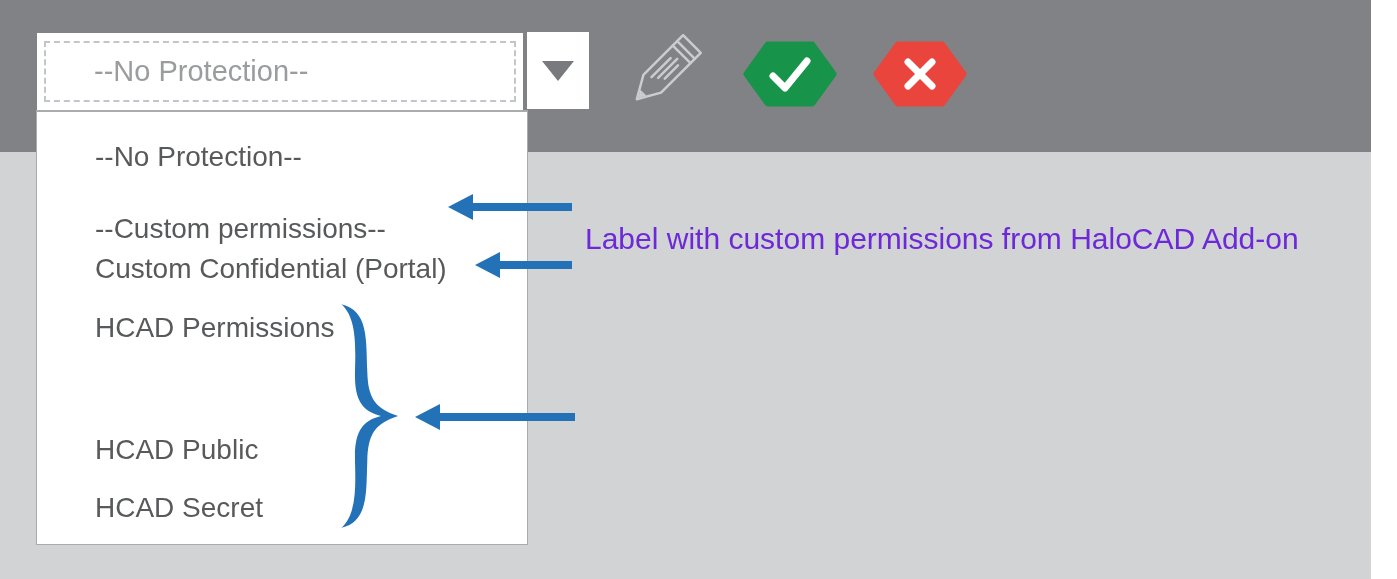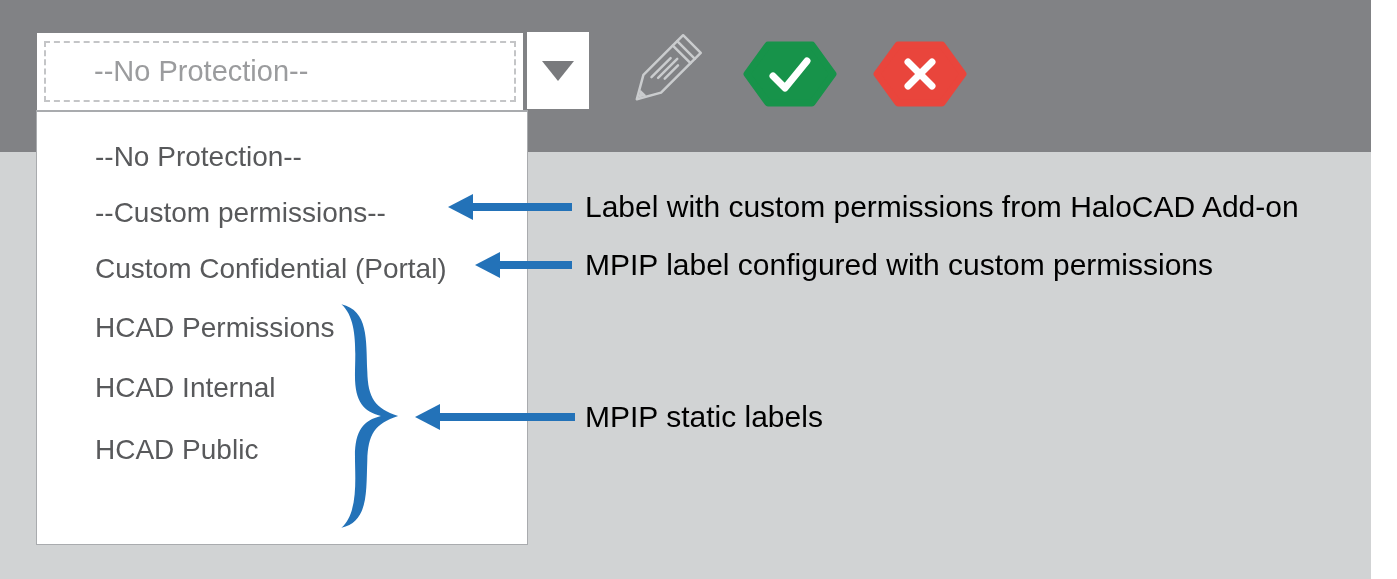--- a/index.html
+++ b/index.html
@@ -81,22 +81,23 @@
     white-space: nowrap;
     cursor: pointer;
   }
   
   .annotation {
     position: absolute;
     left: 585px;
     height: 38px;
     line-height: 38px;
     font-size: 30px;
-    color: #000000;
+    color: #6d28d9;
     white-space: nowrap;
+    margin-top: 32px;
   }
   .anno-arrow { position: absolute; }
   .brace {
     position: absolute;
     left: 334px; top: 302px;
     width: 74px; height: 228px;
   }
 </style>
 </head>
 <body>
@@ -141,25 +142,25 @@
   <div class="hex-btn hex-cancel">
     <svg width="94" height="66" viewBox="0 0 94 66">
       <polygon points="25,4 69,4 90,33 69,62 25,62 4,33" fill="#e9453c" stroke="#e9453c" stroke-width="7" stroke-linejoin="round"></polygon>
       <line x1="35" y1="21" x2="59" y2="45" stroke="#ffffff" stroke-width="7" stroke-linecap="round"></line>
       <line x1="59" y1="21" x2="35" y2="45" stroke="#ffffff" stroke-width="7" stroke-linecap="round"></line>
     </svg>
   </div>
 
   <div class="dropdown-panel">
     <div class="dropdown-item" style="top:27px">--No Protection--</div>
-    <div class="dropdown-item" style="top:83px">--Custom permissions--</div>
+    <div class="dropdown-item" style="top:99px">--Custom permissions--</div>
     <div class="dropdown-item" style="top:139px">Custom Confidential (Portal)</div>
     <div class="dropdown-item" style="top:198px">HCAD Permissions</div>
-    <div class="dropdown-item" style="top:258px">HCAD Internal</div>
     <div class="dropdown-item" style="top:320px">HCAD Public</div>
+    <div class="dropdown-item" style="top:378px">HCAD Secret</div>
   </div>
 
   <svg class="brace" viewBox="0 0 60 210" preserveAspectRatio="none">
     <path d="M6,2 C28,8 26,34 27,64 C27.5,88 33,98 52,105
              C33,112 27.5,122 27,146 C26,176 28,202 6,208
              C20,194 17,162 17,142 C17,118 24,109 38,105
              C24,101 17,92 17,68 C17,48 20,16 6,2 Z" fill="#2372b8"></path>
   </svg>
 
   <svg class="anno-arrow" style="left:448px; top:193px" width="124" height="28" viewBox="0 0 124 28">
@@ -171,16 +172,14 @@
     <rect x="20" y="10" width="77" height="8" fill="#2372b8"></rect>
     <polygon points="0,14 25,1 25,27" fill="#2372b8"></polygon>
   </svg>
 
   <svg class="anno-arrow" style="left:415px; top:403px" width="160" height="28" viewBox="0 0 160 28">
     <rect x="20" y="10" width="140" height="8" fill="#2372b8"></rect>
     <polygon points="0,14 25,1 25,27" fill="#2372b8"></polygon>
   </svg>
 
   <div class="annotation" style="top:188px">Label with custom permissions from HaloCAD Add-on</div>
-  <div class="annotation" style="top:246px">MPIP label configured with custom permissions</div>
-  <div class="annotation" style="top:398px">MPIP static labels</div>
 
 </div>
 
 </body></html>

